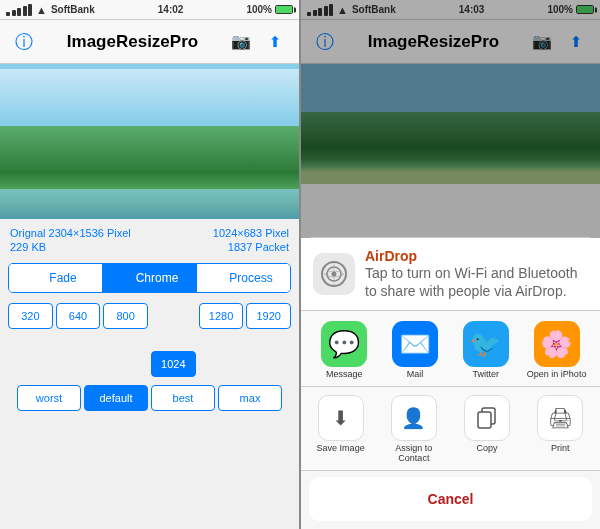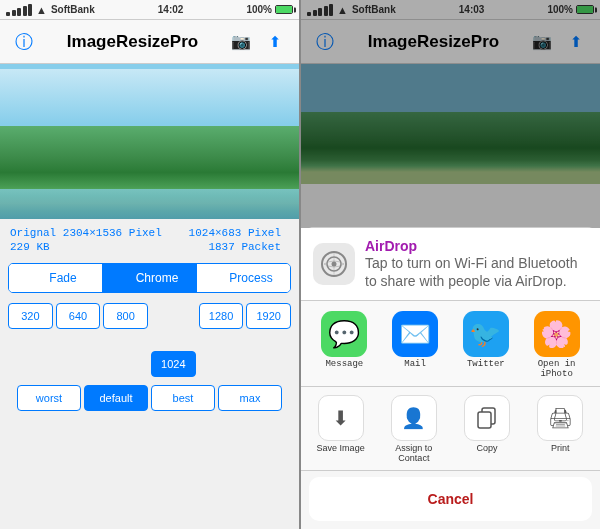--- a/index.html
+++ b/index.html
@@ -122,24 +122,23 @@
       bottom: 0;
       left: 0;
       right: 0;
       height: 30px;
       background: linear-gradient(180deg, #7fc8d0 0%, #5ba8b0 50%, #4a9aaa 100%);
       opacity: 0.85;
     }
 
     
     .info-section {
-      padding: 8px 18px 4px 10px;
+      padding: 8px 10px 4px 10px;
       background: #f0f0f0;
       flex-shrink: 0;
-      font-family: Liberation Mono, monospace;
     }
     .info-row {
       display: flex;
       justify-content: space-between;
       align-items: center;
     }
     .info-text {
       font-size: 11px;
       color: #007aff;
       font-weight: 400;
@@ -274,21 +273,21 @@
       justify-content: center;
       margin-right: 10px;
       flex-shrink: 0;
       font-size: 20px;
       color: #555;
     }
     .airdrop-text { flex: 1; }
     .airdrop-title {
       font-size: 14px;
       font-weight: 600;
-      color: #a21caf;
+      color: #c2410c;
     }
     .airdrop-sub {
       font-size: 14px;
       color: #666;
       line-height: 1.3;
     }
 
     
     .app-icons-row {
       display: flex;
@@ -312,21 +311,20 @@
       display: flex;
       align-items: center;
       justify-content: center;
       font-size: 26px;
     }
     .app-icon-label {
       font-size: 9px;
       color: #333;
       text-align: center;
       line-height: 1.1;
-      font-family: Liberation Mono, monospace;
     }
 
     
     .action-row {
       display: flex;
       padding: 8px 6px 6px 6px;
       gap: 6px;
       background: #f9f9f9;
       border-bottom: 0.5px solid #ccc;
     }

